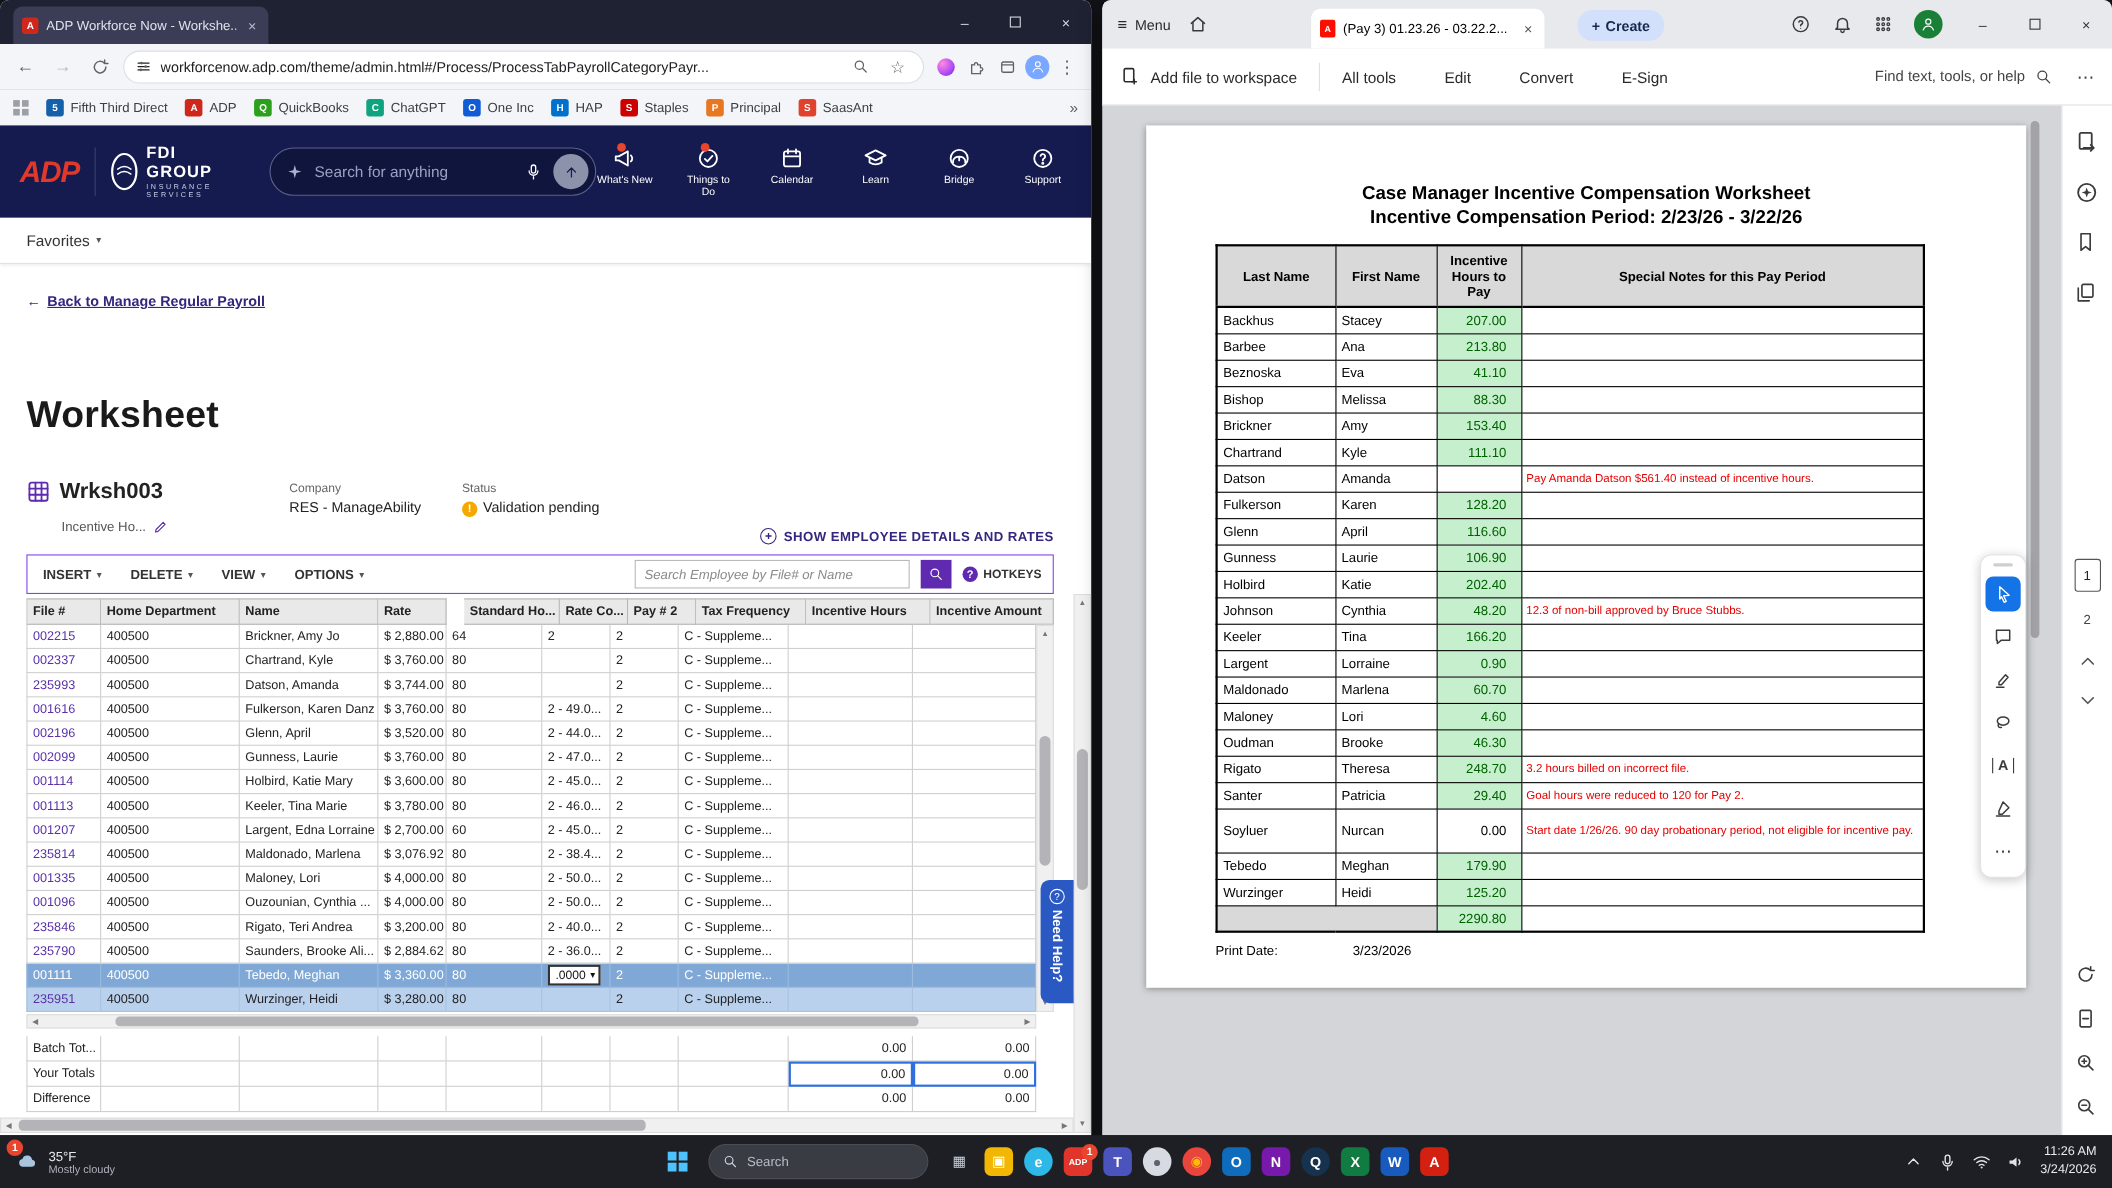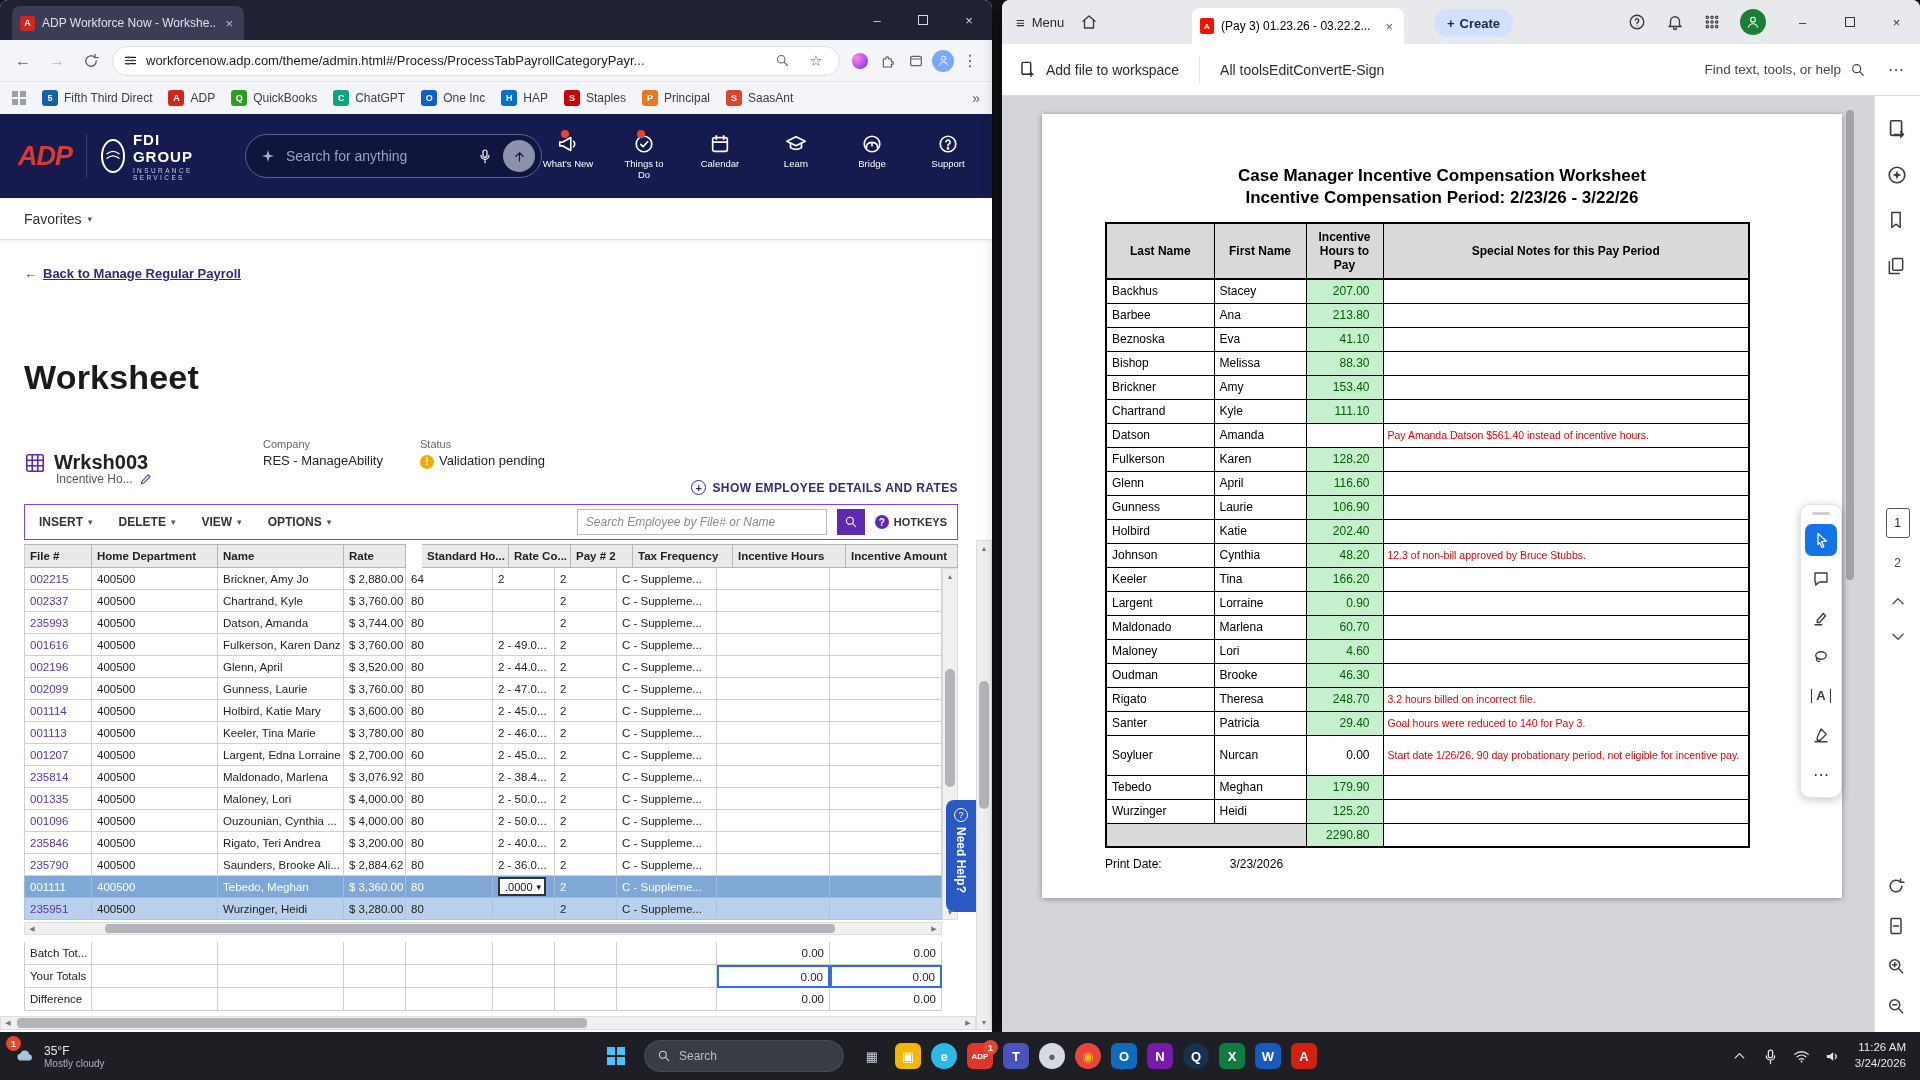--- a/index.html
+++ b/index.html
@@ -54,21 +54,21 @@
   .adp-nav-item .nic { width:22px; height:22px; color:#fff; position:relative; }
   .badge-dot { position:absolute; top:-3px; right:10px; width:8px; height:8px; background:#e8442e; border-radius:50%; }
 
   .fav-row { height:42px; background:#fff; border-bottom:1px solid #e2e2e2; box-shadow:0 2px 3px rgba(0,0,0,.06); display:flex; align-items:center; padding:0 24px; font-size:14px; color:#333; gap:6px; flex:none; position:relative; z-index:2; }
   .caret-d { font-size:9px; color:#555; }
 
   .page-content { flex:1; background:#fff; position:relative; }
   .back-link { position:absolute; left:24px; top:26px; font-size:13px; color:#35257f; display:flex; gap:6px; align-items:center; }
   .back-link .lbl { text-decoration:underline; font-weight:bold; }
   .ws-title { position:absolute; left:24px; top:118px; font-size:34px; font-weight:800; color:#1a1a1a; letter-spacing:.2px; }
-  .ws-id-row { position:absolute; left:24px; top:211px; display:flex; align-items:center; gap:8px; }
+  .ws-id-row { position:absolute; left:24px; top:196px; display:flex; align-items:flex-start; gap:8px; }
   .ws-id { font-size:20px; font-weight:bold; color:#222; }
   .ws-sub { position:absolute; left:56px; top:232px; font-size:12px; color:#555; display:flex; align-items:center; gap:6px; }
   .meta-label { font-size:11px; color:#666; }
   .meta-value { font-size:13px; color:#222; margin-top:3px; }
   .meta-company { position:absolute; left:263px; top:198px; }
   .meta-status { position:absolute; left:420px; top:198px; }
   .warn-circ { width:14px; height:14px; border-radius:50%; background:#f5a800; color:#fff; font-size:10px; font-weight:bold; display:inline-flex; align-items:center; justify-content:center; margin-right:5px; }
   .show-details { position:absolute; right:34px; top:240px; font-size:12px; font-weight:bold; color:#34277e; letter-spacing:.4px; display:flex; align-items:center; gap:6px; }
   .plus-circ { width:15px; height:15px; border-radius:50%; border:1.6px solid #34277e; display:inline-flex; align-items:center; justify-content:center; font-size:11px; font-weight:bold; }
 
@@ -123,21 +123,21 @@
   .acro-tab .tab-title { flex:1; white-space:nowrap; overflow:hidden; }
   .create-btn { position:absolute; left:432px; top:9px; height:28px; padding:0 13px; background:#d2e0fb; color:#16294d; border-radius:15px; font-size:13px; font-weight:bold; display:flex; align-items:center; gap:5px; }
   .acro-tb-icons { position:absolute; right:154px; top:0; height:44px; display:flex; align-items:center; gap:20px; color:#3a3a3a; }
   .acro-avatar { width:26px; height:26px; border-radius:50%; background:#1a7f37; display:flex; align-items:center; justify-content:center; }
   .acro-winctl { position:absolute; right:0; top:0; height:44px; display:flex; }
   .acro-winctl span { width:47px; display:flex; align-items:center; justify-content:center; font-size:13px; color:#333; }
   .acro-winctl .wc-sq { border-color:#333; }
   .acro-toolbar { position:absolute; left:0; top:44px; width:100%; height:52px; background:#fff; border-bottom:1px solid #dcdcdc; display:flex; align-items:center; padding:0 16px; font-size:14px; color:#2a2a2a; }
   .addfile { display:flex; align-items:center; gap:9px; }
   .tool-div { width:1px; height:26px; background:#e0e0e0; margin:0 20px; }
-  #acro-tools { display:flex; }
+  #acro-tools { display:flex; gap:44px; }
   .find-box { margin-left:auto; display:flex; align-items:center; gap:9px; color:#444; font-size:13.5px; }
   .acro-more { margin-left:22px; font-size:16px; color:#444; }
   .acro-main { position:absolute; left:0; top:96px; width:100%; height:936px; }
   .pdf-page { position:absolute; left:40px; top:18px; width:800px; height:784px; background:#fff; box-shadow:0 1px 6px rgba(0,0,0,.35); padding-top:52px; }
   .pdf-title { text-align:center; font-size:17px; font-weight:bold; color:#000; }
   .pdf-subtitle { text-align:center; font-size:17px; font-weight:bold; color:#000; margin-top:2px; }
   .pdf-table { margin:14px 0 0 63px; border-collapse:collapse; table-layout:fixed; width:643px; border:2px solid #000; }
   .pdf-table th { background:#d9d9d9; border:1px solid #000; border-bottom:2px solid #000; font-size:12px; font-weight:bold; text-align:center; padding:6px 3px; height:49px; }
   .pdf-table td { border:1px solid #000; font-size:12px; color:#000; height:24px; padding:1px 5px; vertical-align:middle; white-space:nowrap; overflow:hidden; }
   .pdf-table td.note { white-space:normal; font-size:10.5px; color:#e60000; line-height:1.15; padding:1px 4px; }
@@ -963,21 +963,21 @@
             <tr>
               <td>Rigato</td>
               <td>Theresa</td>
               <td class="num green">248.70</td>
               <td class="note">3.2 hours billed on incorrect file.</td>
             </tr>
             <tr>
               <td>Santer</td>
               <td>Patricia</td>
               <td class="num green">29.40</td>
-              <td class="note">Goal hours were reduced to 140 for Pay 3.</td>
+              <td class="note">Goal hours were reduced to 120 for Pay 2.</td>
             </tr>
             <tr class="tall">
               <td>Soyluer</td>
               <td>Nurcan</td>
               <td class="num">0.00</td>
               <td class="note">Start date 1/26/26. 90 day probationary period, not eligible for incentive pay.</td>
             </tr>
             <tr>
               <td>Tebedo</td>
               <td>Meghan</td>

